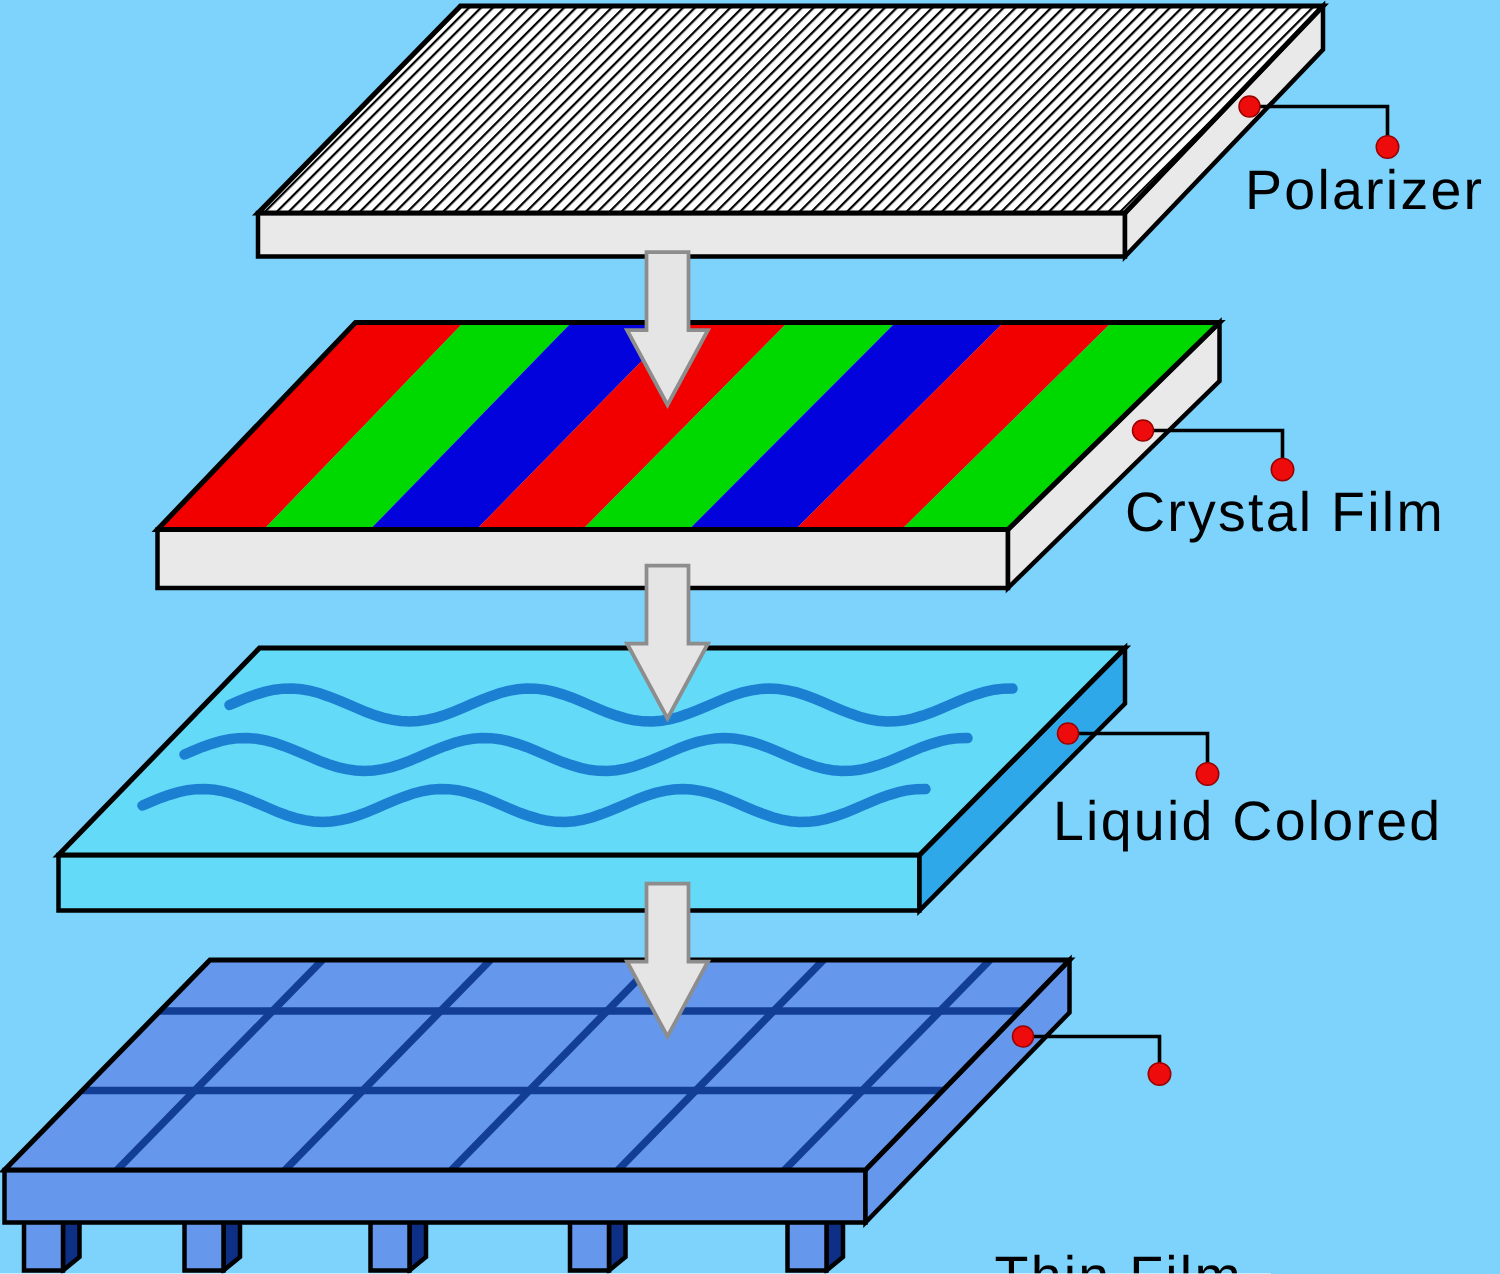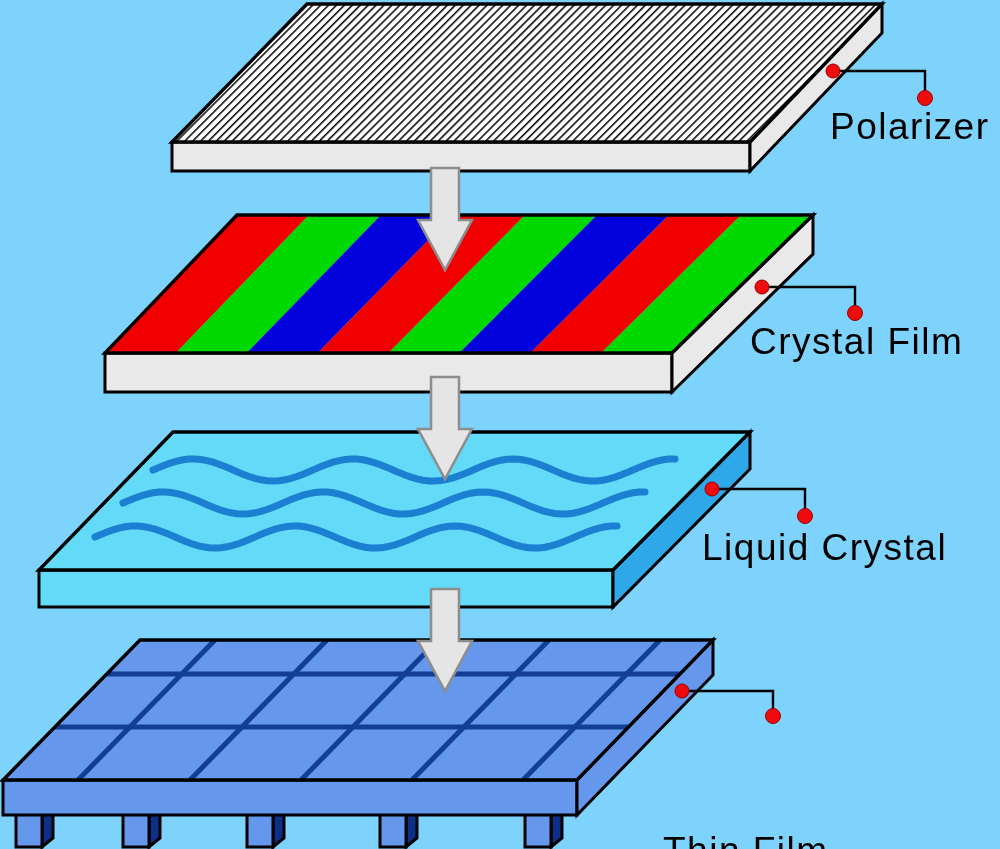--- a/index.html
+++ b/index.html
@@ -110,19 +110,19 @@
         <circle cx="712" cy="489" r="7" fill="#ee0b0b" stroke="#990000" stroke-width="1"></circle>
         <circle cx="805" cy="516" r="7.5" fill="#ee0b0b" stroke="#990000" stroke-width="1"></circle>
         <path d="M682,691 H773 V716" fill="none" stroke="#000000" stroke-width="2.4"></path>
         <circle cx="682" cy="691" r="7" fill="#ee0b0b" stroke="#990000" stroke-width="1"></circle>
         <circle cx="773" cy="716" r="7.5" fill="#ee0b0b" stroke="#990000" stroke-width="1"></circle>
       </g>
 </svg>
 
 <div class="lbl" style="left:830px;top:104px;">Polarizer</div>
 <div class="lbl" style="left:750px;top:319px;">Crystal Film</div>
-<div class="lbl" style="left:702px;top:525px;">Liquid Crystal</div>
+<div class="lbl" style="left:702px;top:525px;">Liquid Colored</div>
 <div class="lbl" style="left:663px;top:738px;">
   <div>Thin Film</div>
   
 </div>
 
 </div>
 
 </body></html>

